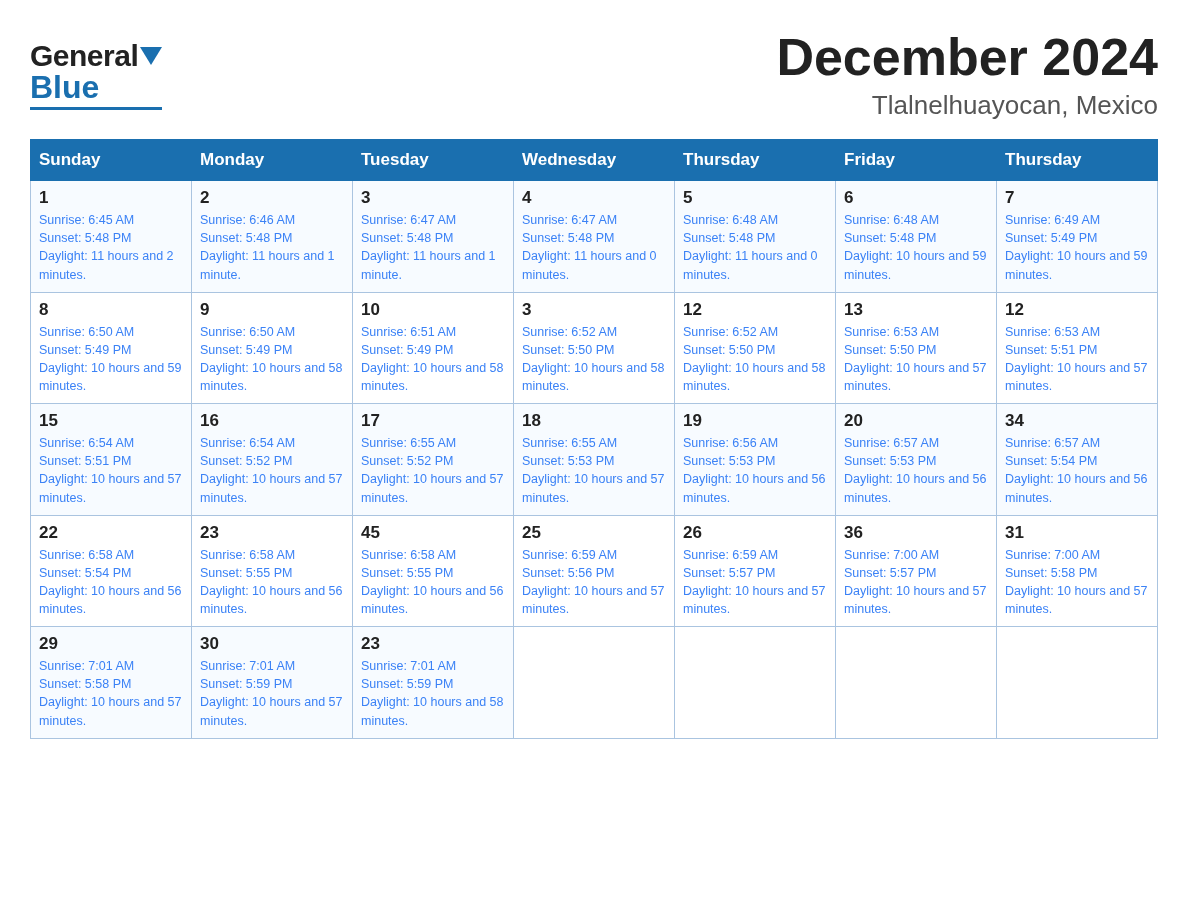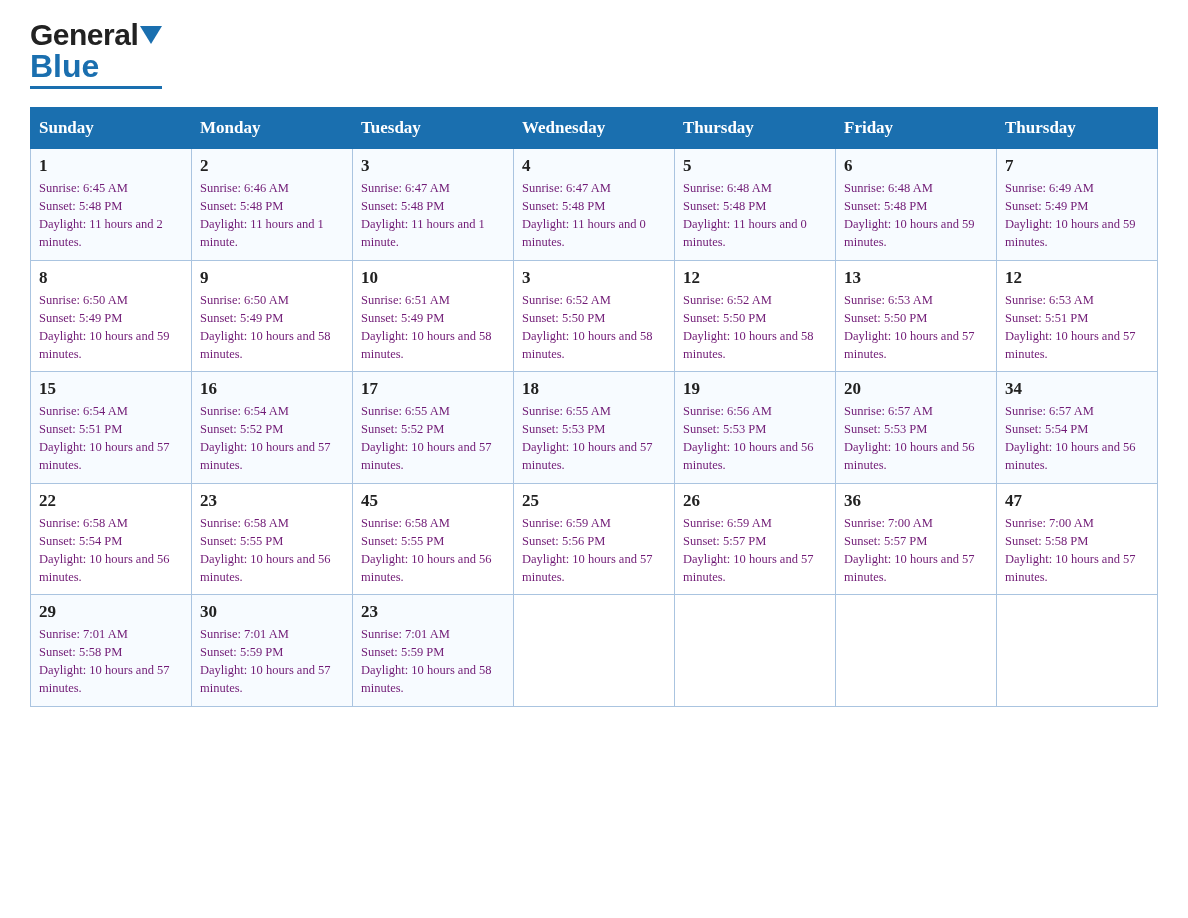--- a/index.html
+++ b/index.html
@@ -8,40 +8,40 @@
       background: #fff;
       padding: 20px 30px;
       width: 1188px;
       min-height: 918px;
     }
     .header {
       display: flex;
       justify-content: space-between;
       align-items: center;
       margin-bottom: 18px;
+      margin-top: 9px;
     }
     .title-block {
       text-align: right;
     }
     .month-title {
       font-size: 52px;
       font-weight: bold;
       color: #222;
       line-height: 1.1;
     }
     .location-title {
       font-size: 26px;
       color: #555;
       margin-top: 4px;
     }
     table {
       width: 100%;
       border-collapse: collapse;
       table-layout: fixed;
-      font-family: Liberation Serif, serif;
     }
     thead tr th {
       background: #1a6faf;
       color: #fff;
       font-size: 17px;
       font-weight: bold;
       padding: 10px 8px;
       text-align: left;
       border: 1px solid #1a6faf;
     }
@@ -55,21 +55,21 @@
     }
     tbody tr td .day-num {
       font-size: 17px;
       font-weight: bold;
       color: #222;
       display: block;
       margin-bottom: 3px;
     }
     tbody tr td .day-info {
       font-size: 12.5px;
-      color: #701a75;
+      color: #3b82f6;
       line-height: 1.45;
     }
     tbody tr td.empty {
       background: #fff;
     }
     tbody tr:nth-child(odd) td {
       background: #f7fbff;
     }
     tbody tr:nth-child(even) td {
       background: #fff;
@@ -114,20 +114,24 @@
       <span class="logo-general">General</span>
       <svg width="22" height="22" viewBox="0 0 22 22" style="margin-left:2px; margin-bottom:2px;">
         <polygon points="0,0 22,0 11,18" fill="#1a6faf"></polygon>
       </svg>
     </div>
     <div style="margin-top:-2px;">
       <span class="logo-blue-text">Blue</span>
     </div>
     <div class="logo-underline"></div>
   </div>
+  <div class="title-block">
+    <div class="month-title">December 2024</div>
+    <div class="location-title">Tlalnelhuayocan, Mexico</div>
+  </div>
 </div>
 
 <table>
   <thead>
     <tr>
     <th>Sunday</th>
         <th>Monday</th>
         <th>Tuesday</th>
         <th>Wednesday</th>
         <th>Thursday</th>
@@ -245,21 +249,21 @@
         </td>
         <td>
           <span class="day-num">26</span>
           <div class="day-info">Sunrise: 6:59 AM<br>Sunset: 5:57 PM<br>Daylight: 10 hours and 57 minutes.</div>
         </td>
         <td>
           <span class="day-num">36</span>
           <div class="day-info">Sunrise: 7:00 AM<br>Sunset: 5:57 PM<br>Daylight: 10 hours and 57 minutes.</div>
         </td>
         <td>
-          <span class="day-num">47</span>
+          <span class="day-num">31</span>
           <div class="day-info">Sunrise: 7:00 AM<br>Sunset: 5:58 PM<br>Daylight: 10 hours and 57 minutes.</div>
         </td>
       </tr>
       <tr>
         <td>
           <span class="day-num">29</span>
           <div class="day-info">Sunrise: 7:01 AM<br>Sunset: 5:58 PM<br>Daylight: 10 hours and 57 minutes.</div>
         </td>
         <td>
           <span class="day-num">30</span>

